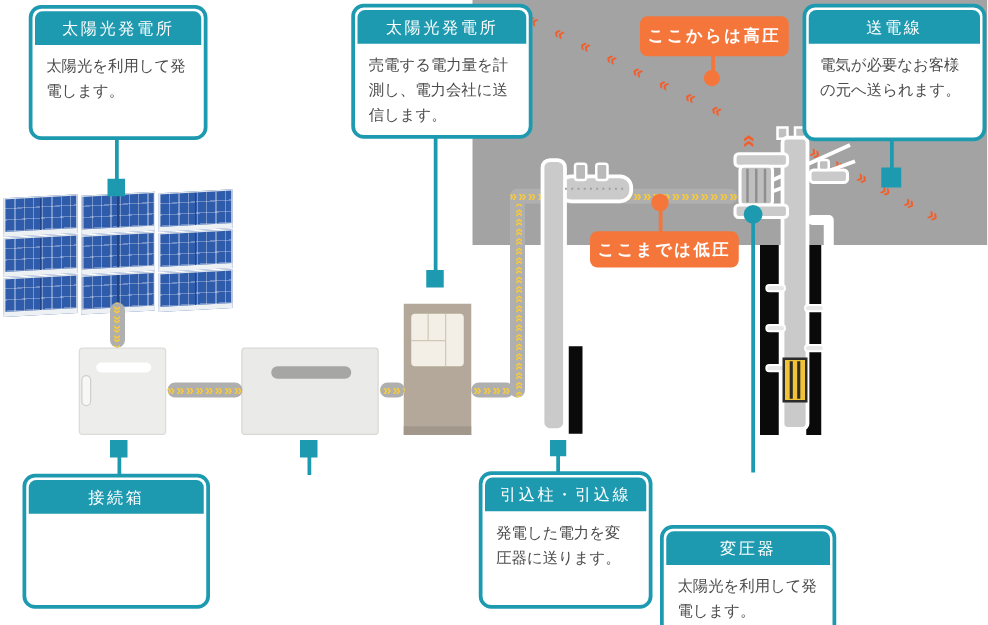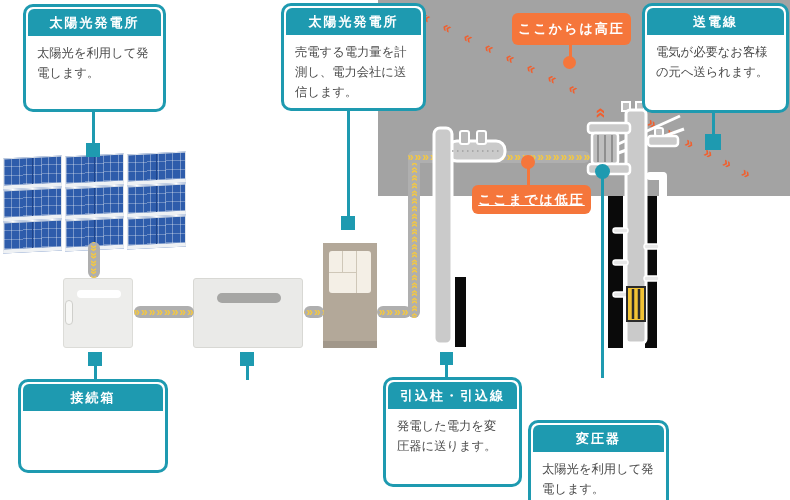--- a/index.html
+++ b/index.html
@@ -39,21 +39,21 @@
   .cb-h1{left:134px;top:306px;width:60px;height:12px;}
   .cb-h2{left:304px;top:306px;width:20px;height:12px;}
   .cb-h3{left:377px;top:306px;width:34px;height:12px;}
   .cb-v2{left:408px;top:151px;width:12px;height:167px;}
   .cb-h4{left:408px;top:151px;width:182px;height:12px;}
 
   
   .vlabel{position:absolute;background:var(--orange);color:#fff;font-weight:700;font-size:13px;letter-spacing:2px;
           display:flex;align-items:center;justify-content:center;border-radius:6px;}
   .vl-high{left:512px;top:13px;width:119px;height:32px;text-align:center;}
-  .vl-low{left:472px;top:185px;width:119px;height:29px;text-decoration:underline;}
+  .vl-low{left:472px;top:185px;width:119px;height:29px;}
   .pin-stem{position:absolute;background:var(--orange);width:3px;}
   .st-high{left:569px;top:44px;height:14px;}
   .st-low{left:527px;top:168px;height:18px;}
   .pin-dot{position:absolute;background:var(--orange);border-radius:50%;}
   .dt-high{left:563px;top:56px;width:13px;height:13px;}
   .dt-low{left:521px;top:155px;width:14px;height:14px;}
 
   
   .cline{position:absolute;background:var(--teal);width:3px;}
   .csq{position:absolute;background:var(--teal);}
@@ -90,27 +90,27 @@
   .m-h1{position:absolute;left:0;top:21px;width:27px;height:1px;background:#cfc7b8;}
   .m-base{position:absolute;left:0;bottom:0;width:54px;height:7px;background:#A1978A;}
 
   
   .svgpole{position:absolute;}
   .svc-pole{left:425px;top:120px;width:90px;height:235px;}
   .util-pole{left:580px;top:93px;width:105px;height:262px;}
 
   
   .ib{position:absolute;background:#fff;border:3px solid var(--teal);border-radius:10px;padding:2px;}
-  .ib .hd{background:var(--teal);color:#fff;text-align:center;font-weight:700;font-size:13px;letter-spacing:2px;
+  .ib .hd{background:var(--teal);color:#fff;text-align:center;font-weight:400;font-size:13px;letter-spacing:2px;
           padding:5px 0 4px;border-radius:6px 6px 0 0;}
   .ib .bd{padding:8px 9px 0;font-size:12.3px;color:var(--ink);line-height:1.62;letter-spacing:0;}
   #ib0{left:23px;top:4px;width:143px;height:108px;}
   #ib1{left:281px;top:3px;width:145px;height:108px;}
   #ib2{left:642px;top:3px;width:147px;height:110px;}
-  #ib3{left:18px;top:379px;width:150px;height:94px;}
+  #ib3{left:18px;top:379px;width:150px;height:108px;}
   #ib4{left:172px;top:379px;width:150px;height:108px;}
   #ib5{left:383px;top:377px;width:139px;height:110px;}
   #ib6{left:528px;top:377px;width:141px;height:110px;margin-top:43px;}
 </style>
 </head>
 <body>
 
 <div id="stage">
 
   <div class="graybg"></div>

